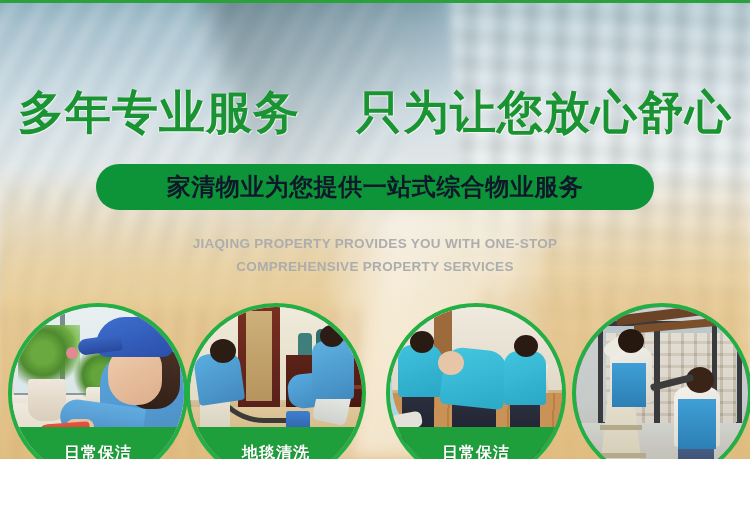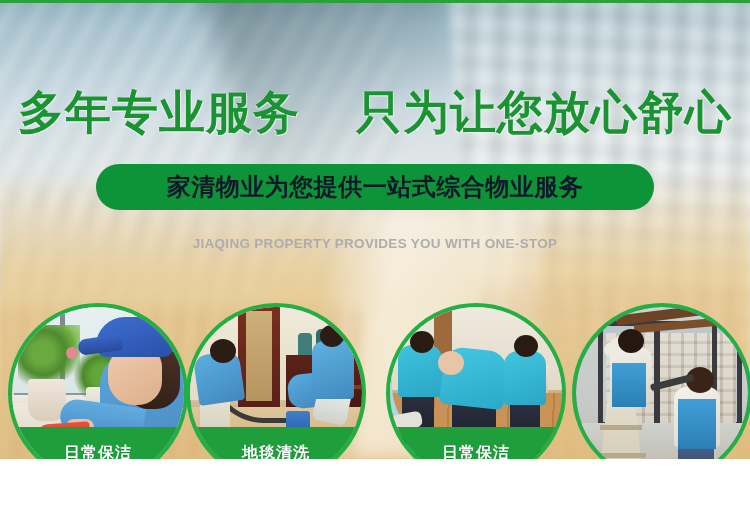--- a/index.html
+++ b/index.html
@@ -164,21 +164,21 @@
   
   .circles {
     position:absolute; top:303px; left:0; width:750px; height:190px; z-index:5;
   }
   .circle {
     position:absolute; top:0;
     width:180px; height:180px;
     border-radius:50%;
     border:4px solid #22b042;
     overflow:hidden;
-    background:#0c4a6e;
+    background:#a21caf;
   }
   .c1 { left:8px; }
   .c2 { left:186px;text-decoration:underline; }
   .c3 { left:386px; }
   .c4 { left:572px; }
 
   .photo { position:absolute; inset:0; overflow:hidden; }
 
   
   .p1 { background:linear-gradient(180deg,#dfe6e2 0%,#e7e6de 42%,#dcd2c0 60%,#cbbfa6 100%); }
@@ -453,20 +453,21 @@
     <span class="gap"></span>
     <span>只为让您放心舒心</span>
   </div>
 
   <div class="pill">
     <span class="pill-text">家清物业为您提供一站式综合物业服务</span>
   </div>
 
   <div class="subtitle">
     <div>JIAQING PROPERTY PROVIDES YOU WITH ONE-STOP</div>
+    <div>COMPREHENSIVE PROPERTY SERVICES</div>
   </div>
 
   <div class="circles">
 
     <div class="circle c1">
       <div class="photo p1">
         <div class="win"></div>
         <div class="sill"></div>
         <div class="counter"></div>
         <div class="leaf-a"></div>

